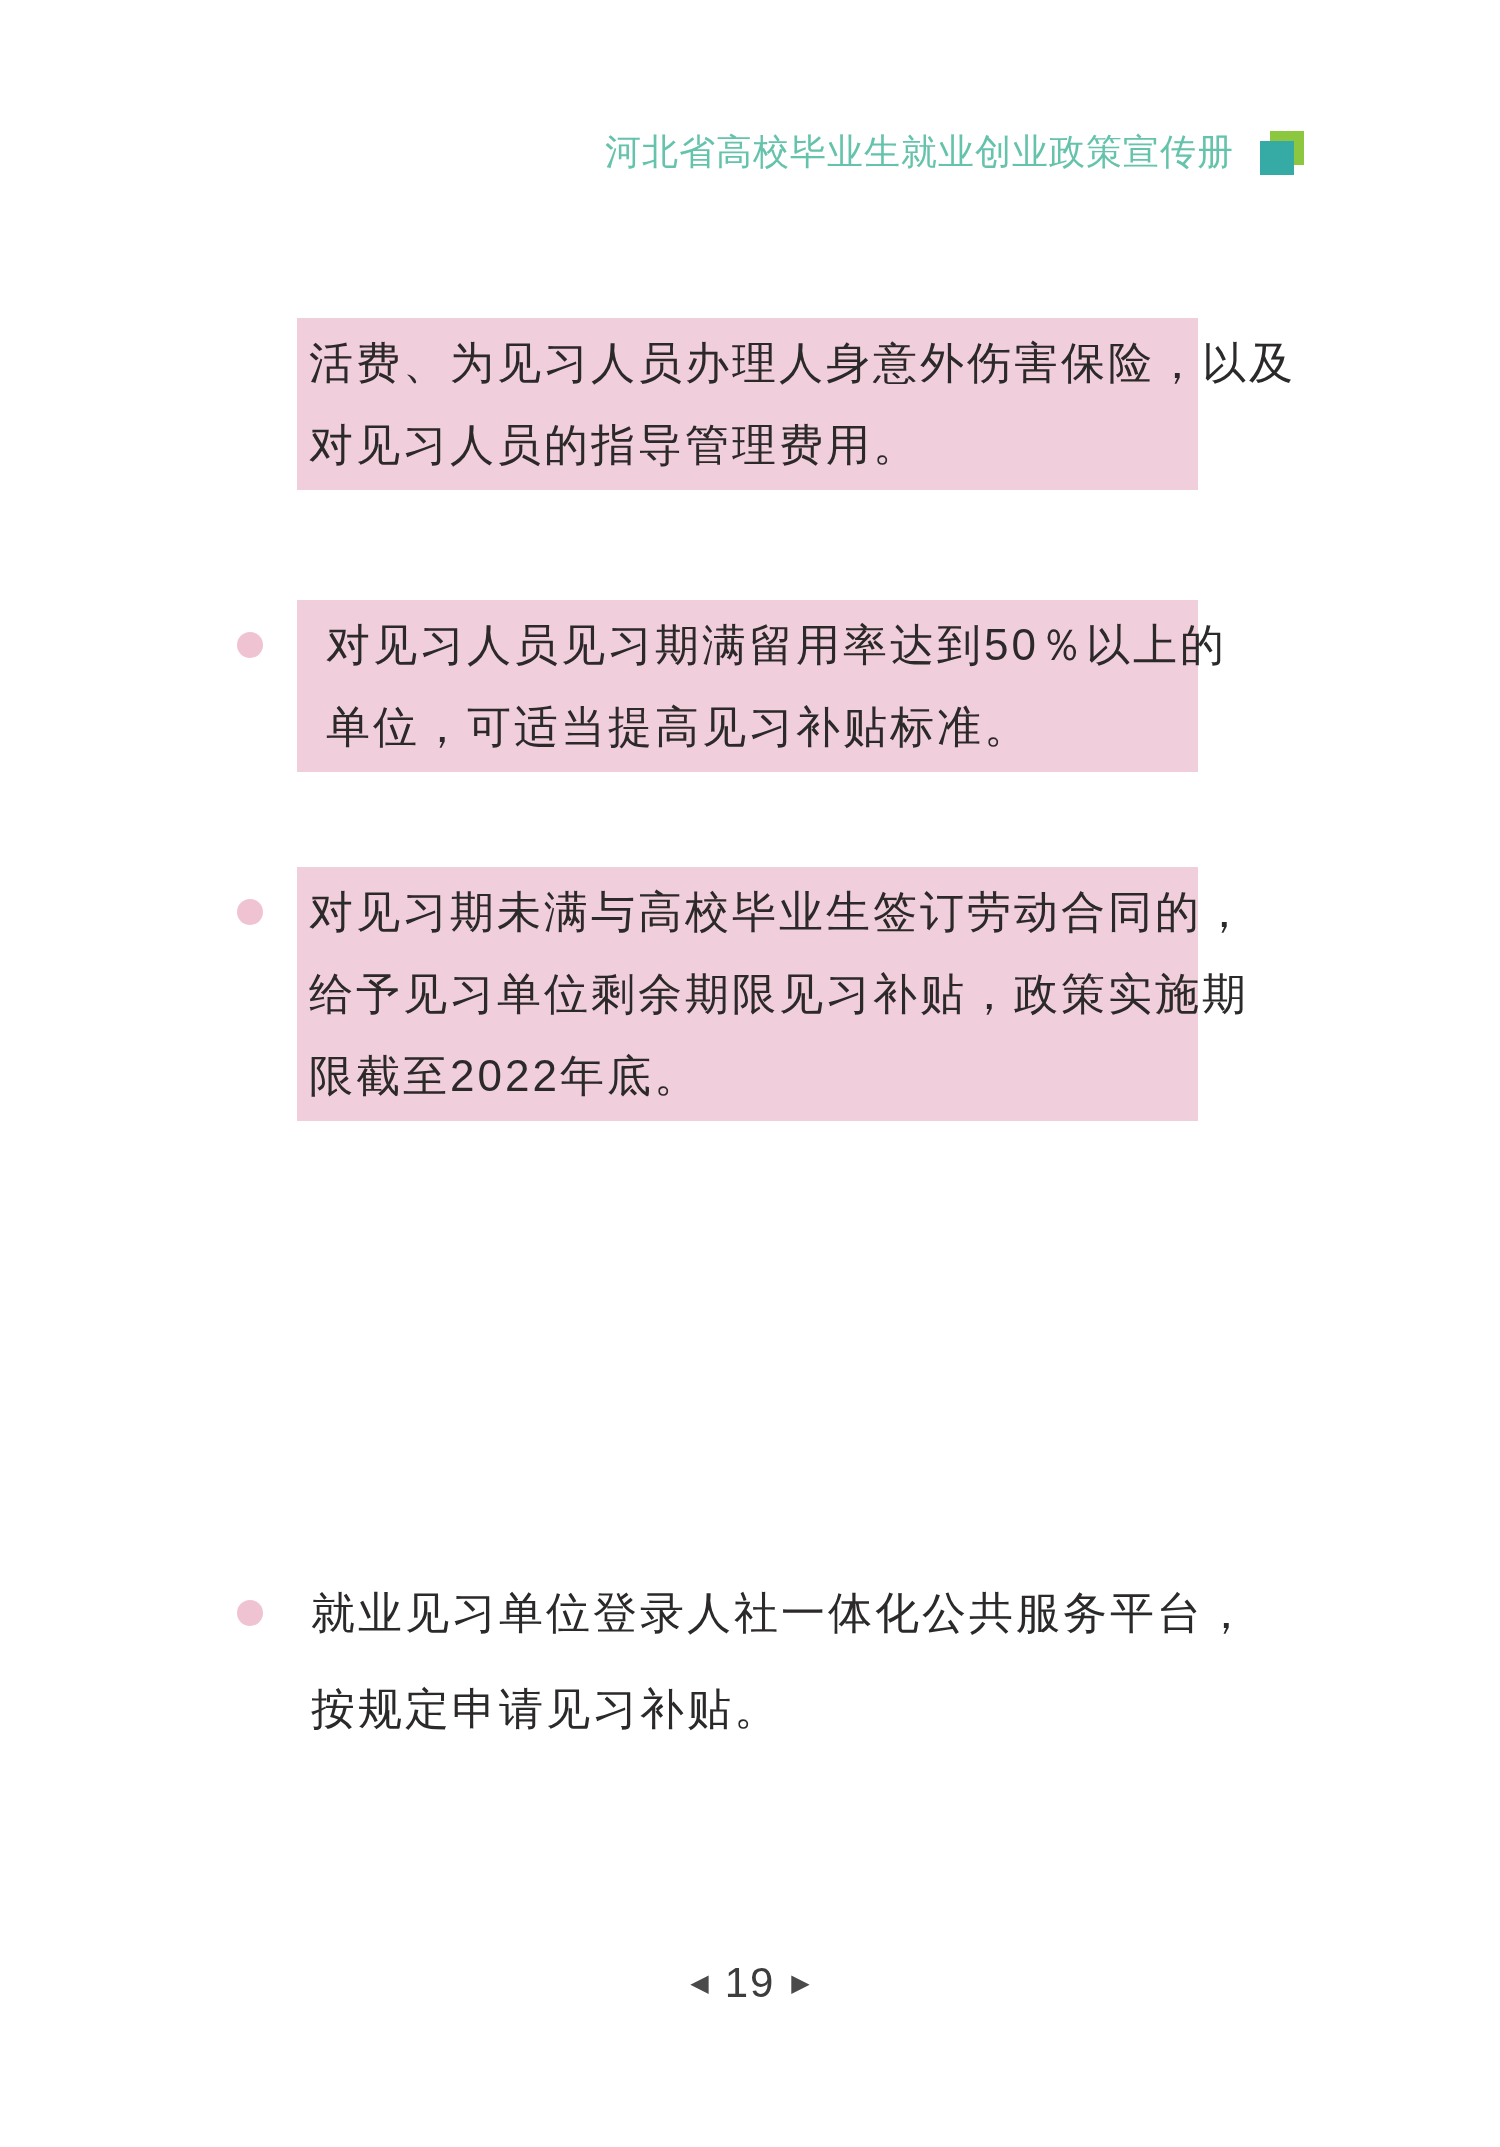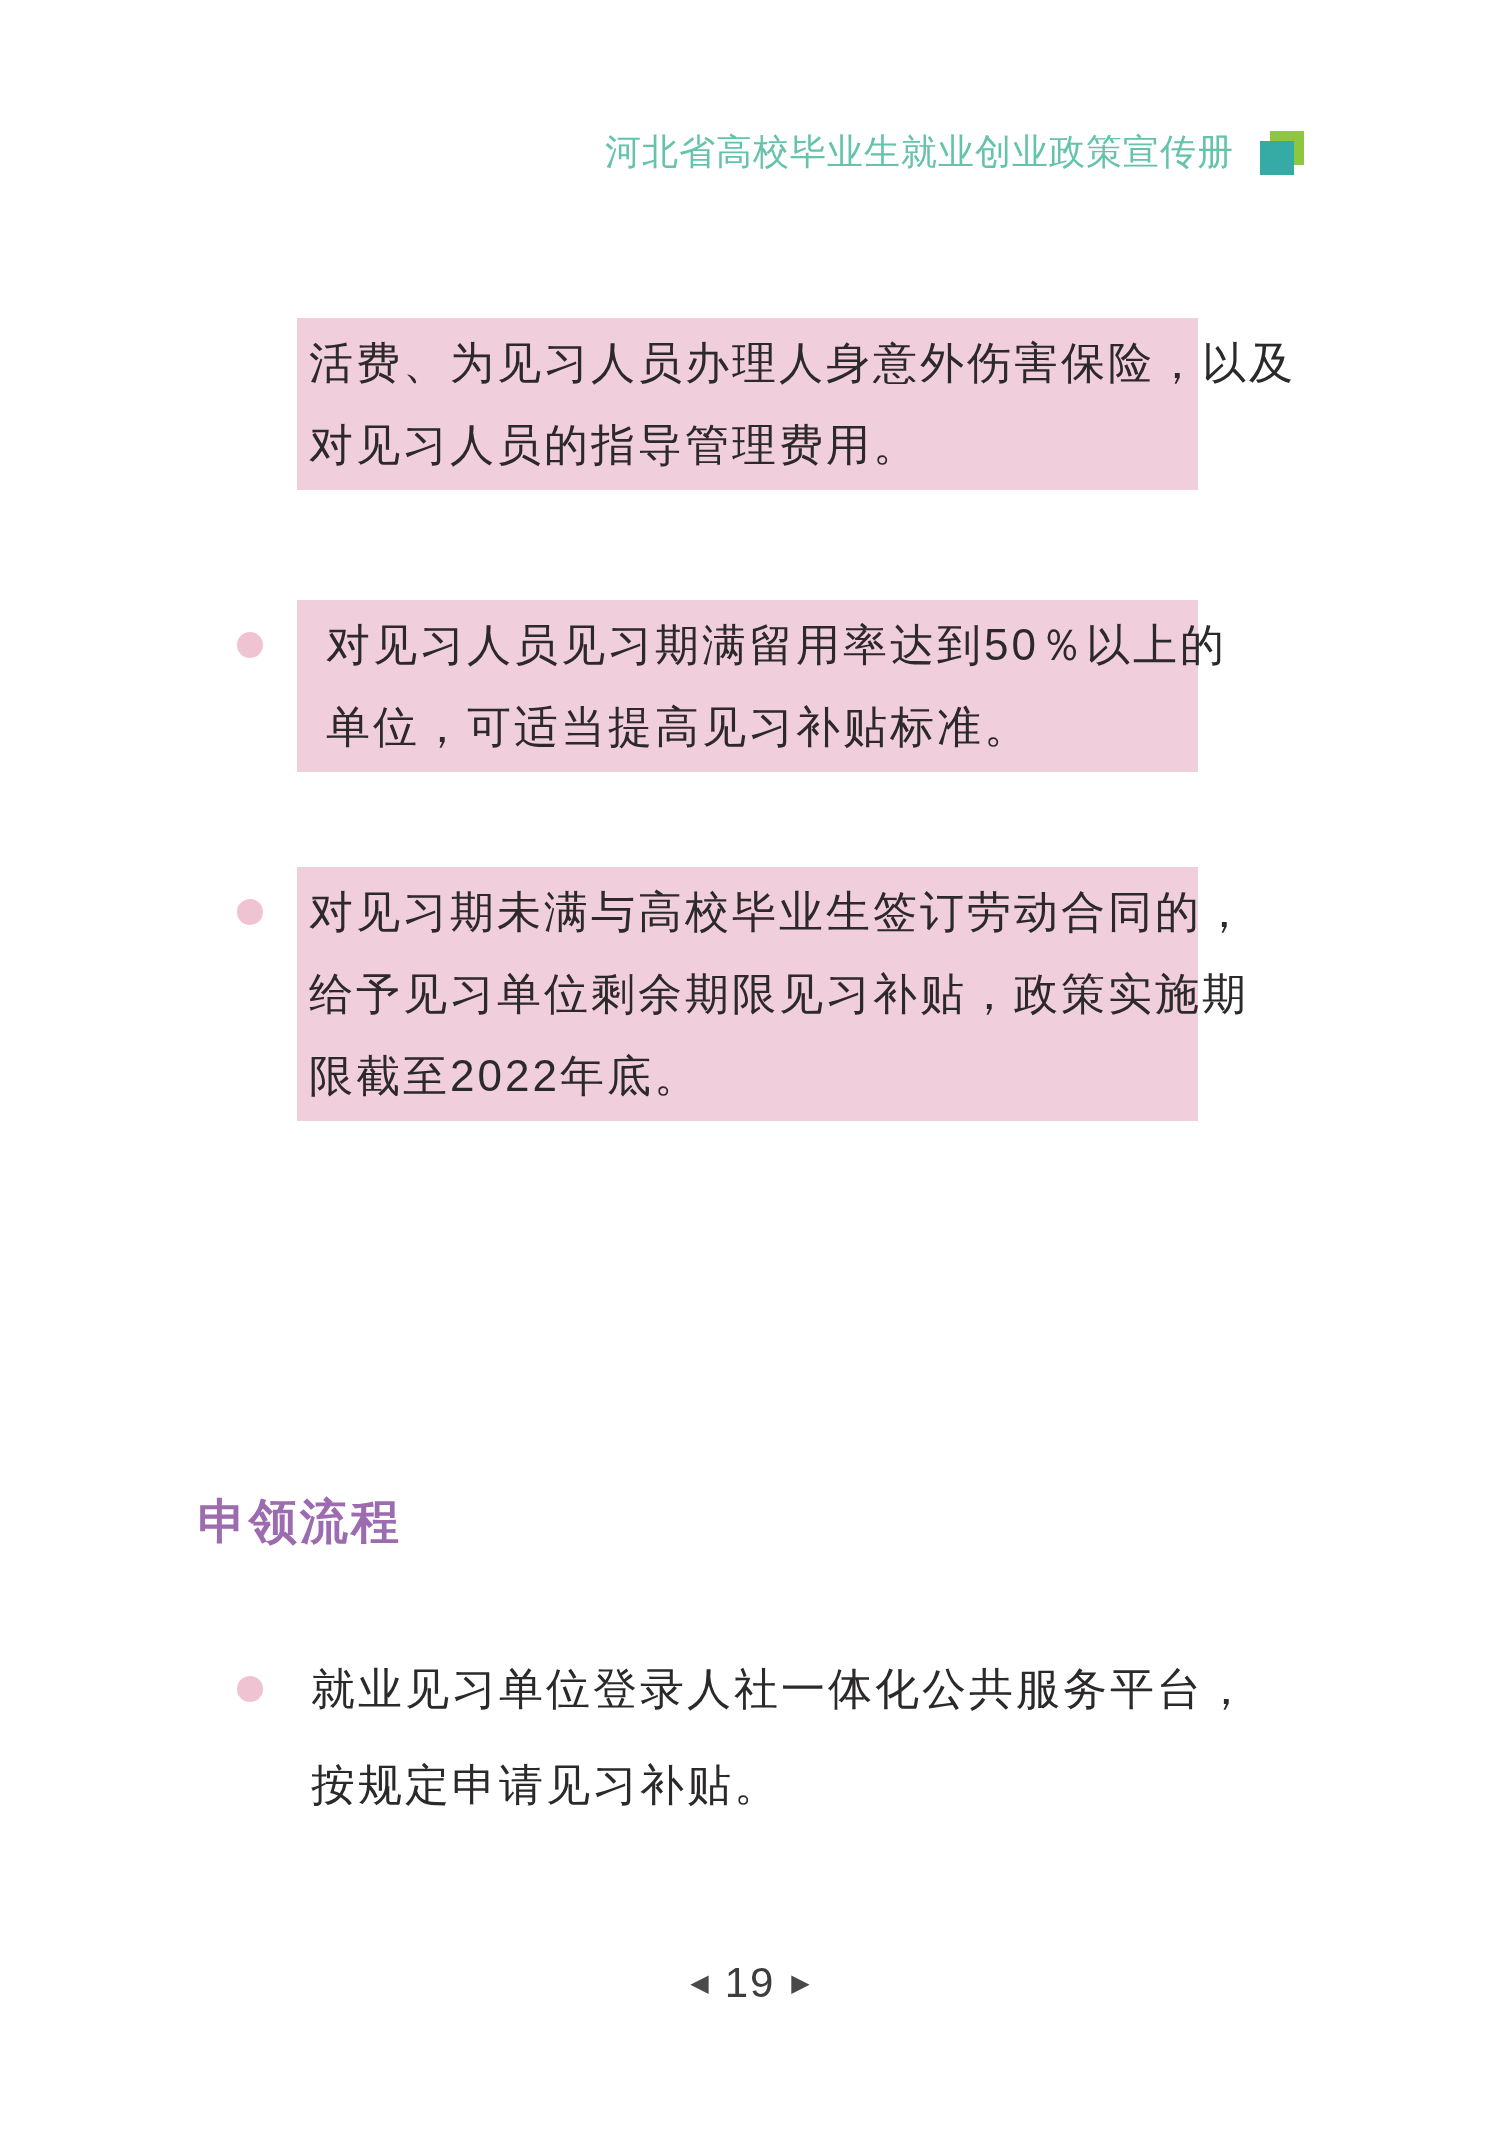--- a/index.html
+++ b/index.html
@@ -72,21 +72,21 @@
     font-size: 48px;
     font-weight: 600;
     letter-spacing: 3px;
     color: var(--purple, #9c6bb0);
     white-space: pre;
   }
 
   
   .list-item {
     position: absolute;
-    left: 311px; top: 1641px;
+    left: 311px; top: 1565px;
     width: 1060px;
   }
   .list-item p { line-height: 96px; }
   .list-item .dot { left: -74px; top: 35px; }
 
   
   .pager {
     position: absolute;
     top: 1962px; left: 0; width: 100%;
     display: flex; justify-content: center; align-items: center;
@@ -130,21 +130,20 @@
   </div>
 
   <div class="hblock b3">
     <span class="dot"></span>
     <p>对见习期未满与高校毕业生签订劳动合同的，
 给予见习单位剩余期限见习补贴，政策实施期
 限截至2022年底。</p>
   </div>
 
 
-  <h2 class="section-heading">申领流程</h2>
 
   <div class="list-item">
     <span class="dot"></span>
     <p>就业见习单位登录人社一体化公共服务平台，
 按规定申请见习补贴。</p>
   </div>
 
   <div class="pager">
     <span class="tri">◀</span>
     <span class="pagenum">19</span>

